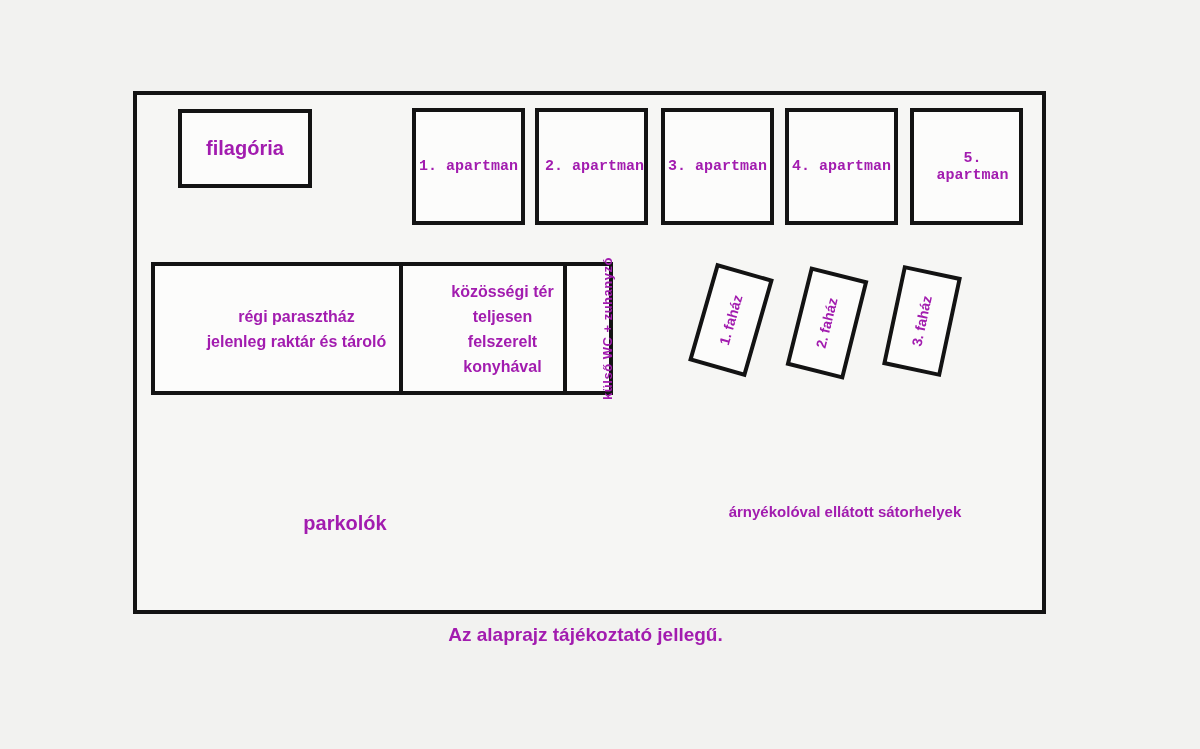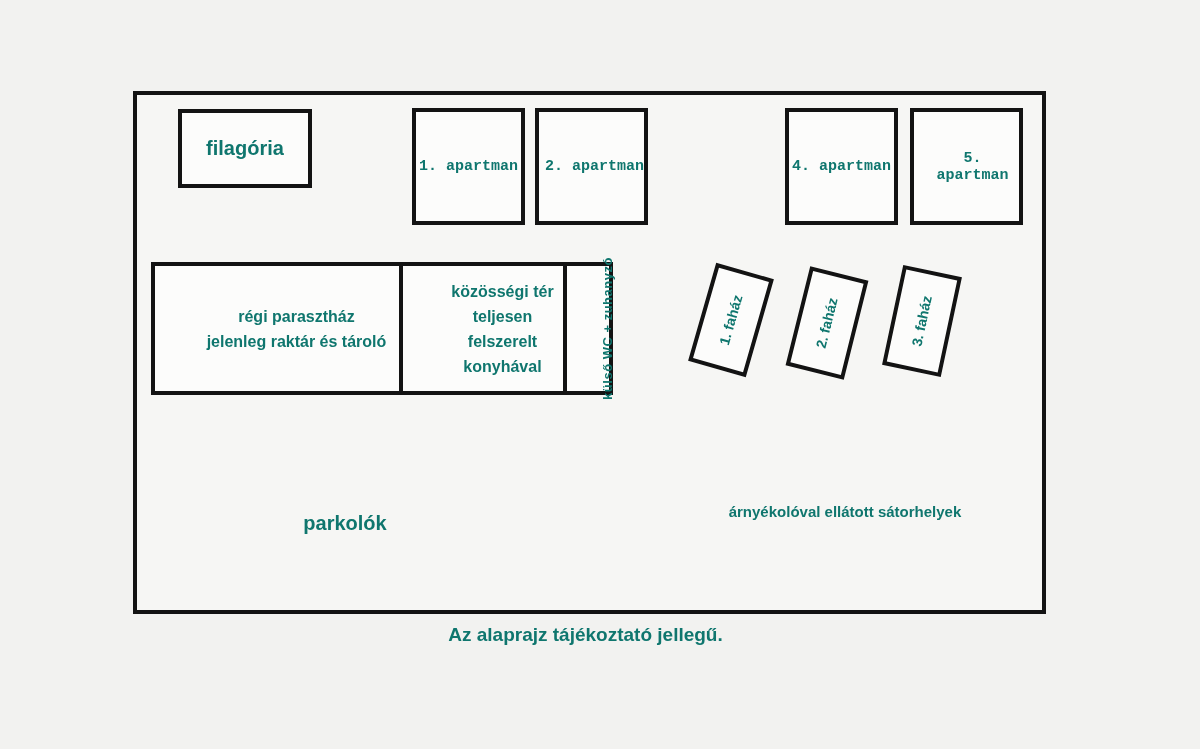--- a/index.html
+++ b/index.html
@@ -4,21 +4,21 @@
 <style>
   html,body{margin:0;padding:0;}
   body{
     width:1200px;height:749px;
     background:#e9e9e7;
     font-family:"Liberation Sans", sans-serif;
   }
   .page{
     position:relative;width:1200px;height:749px;
     background:#f2f2f0;overflow:hidden;
-    color:#0f766e;font-weight:bold;
+    color:#a21caf;font-weight:bold;
   }
   .plan{
     position:absolute;left:133px;top:91px;width:913px;height:523px;
     border:4px solid #131313;background:#f6f6f4;box-sizing:border-box;
   }
   .box{
     position:absolute;border:4px solid #131313;background:#fcfcfb;
     box-sizing:border-box;display:flex;align-items:center;justify-content:center;
     text-align:center;
   }
@@ -70,20 +70,23 @@
     <div class="box filagoria">
       <span>filagória</span>
     </div>
 
     <div class="box apt apt1">
       <span>1. apartman</span>
     </div>
     <div class="box apt apt2">
       <span>2. apartman</span>
     </div>
+    <div class="box apt apt3">
+      <span>3. apartman</span>
+    </div>
     <div class="box apt apt4">
       <span>4. apartman</span>
     </div>
     <div class="box apt apt5">
       <span>5. apartman</span>
     </div>
 
     <div class="compound">
       <div class="cell cell-old">
         <div>régi parasztház</div>

